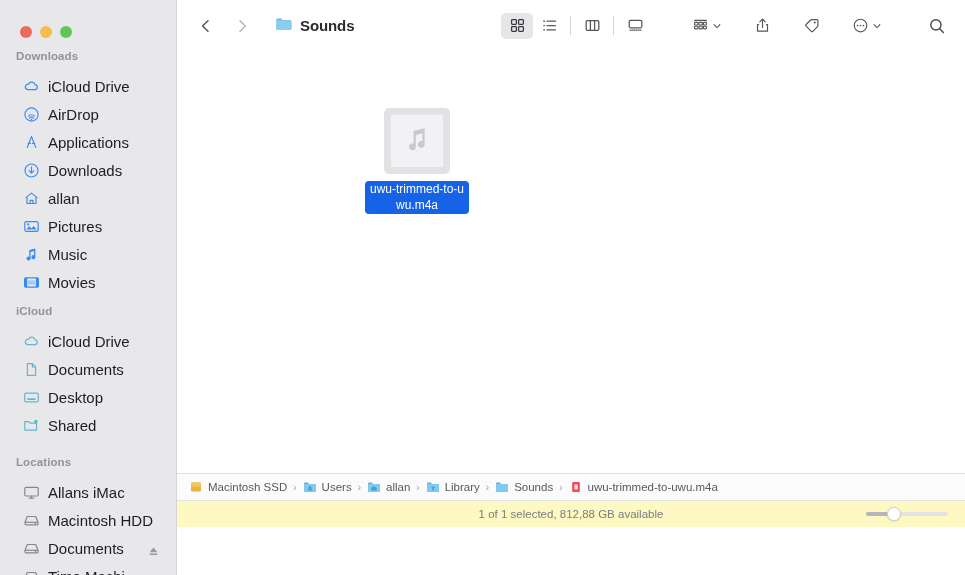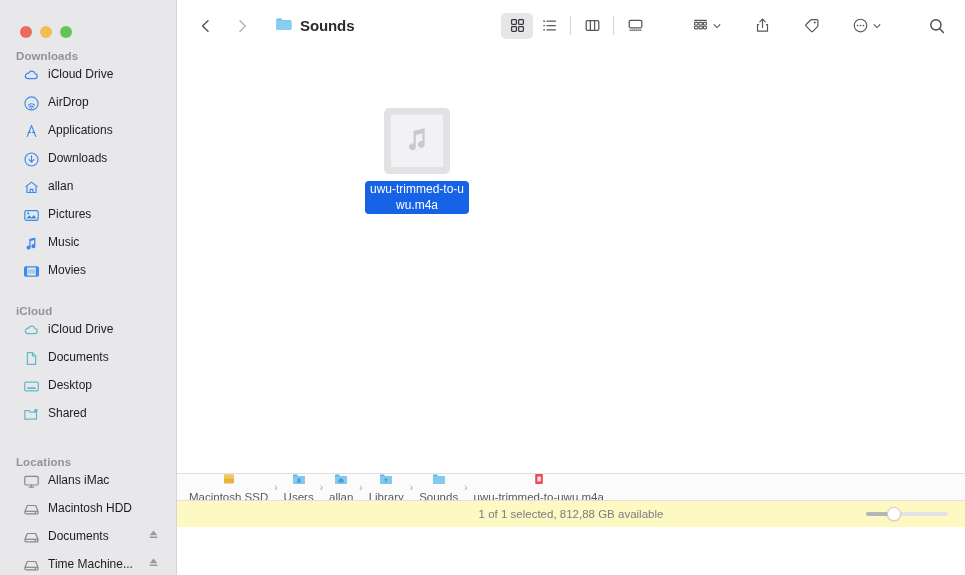--- a/index.html
+++ b/index.html
@@ -43,25 +43,25 @@
     font-size: 11.5px;
     font-weight: bold;
     color: #92929a;
     padding: 0 0 5px 16px;
     letter-spacing: 0.1px;
   }
   .sb-group { margin-top: 9px; }
   .sb-group.first { margin-top: 5px; }
   .sb-item {
     display: flex;
-    align-items: flex-start;
+    align-items: flex-end;
     height: 28px;
     padding-left: 16px;
     padding-right: 10px;
-    font-size: 12px;
+    font-size: 15px;
     color: #1d1d1f;
     gap: 8px;
     border-radius: 6px;
     margin: 0 7px;
   }
   .sb-icon {
     width: 17px; height: 17px;
     flex: 0 0 17px;
     display: flex; align-items: center; justify-content: center;
   }
@@ -180,21 +180,20 @@
     display: flex;
     align-items: center;
     padding-left: 12px;
     overflow: hidden;
   }
   .crumb {
     display: flex; align-items: center; gap: 5px;
     font-size: 11.5px;
     color: #59595e;
     white-space: nowrap;
-    flex-direction: column;
   }
   .crumb-sep {
     color: #a0a0a6;
     font-size: 10px;
     margin: 0 6px;
     flex: 0 0 auto;
   }
   .crumb-icon { width: 14px; height: 14px; flex: 0 0 14px; display:flex; align-items:center; justify-content:center; }
 
   

